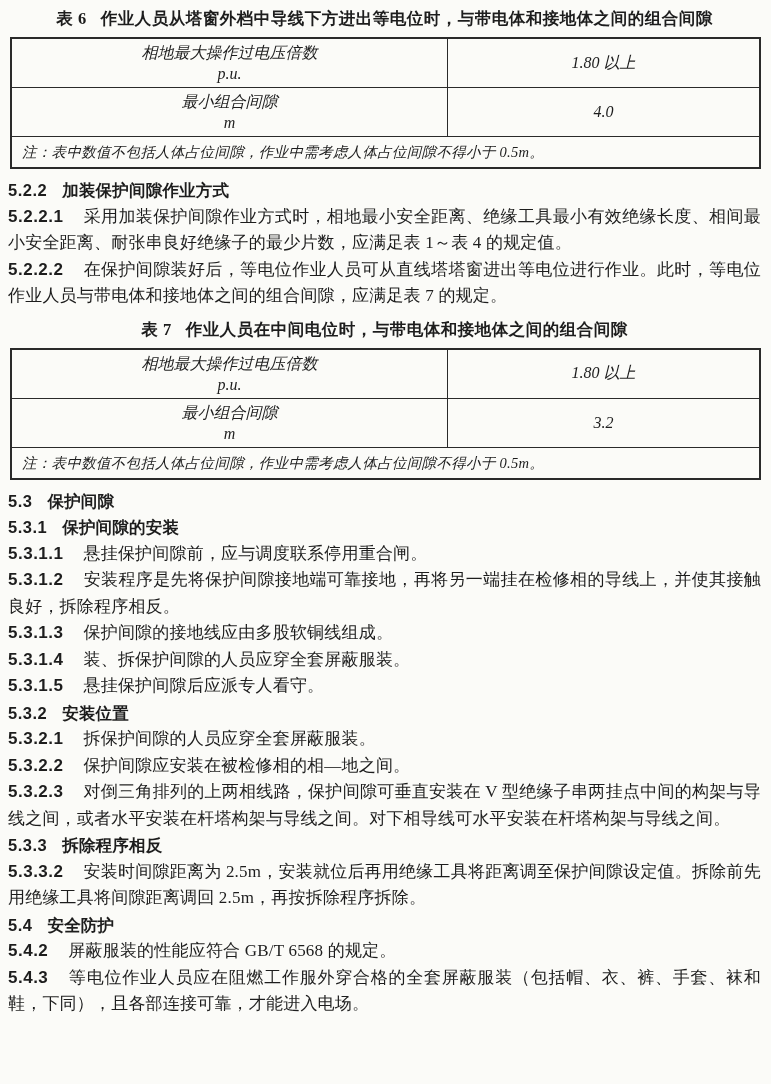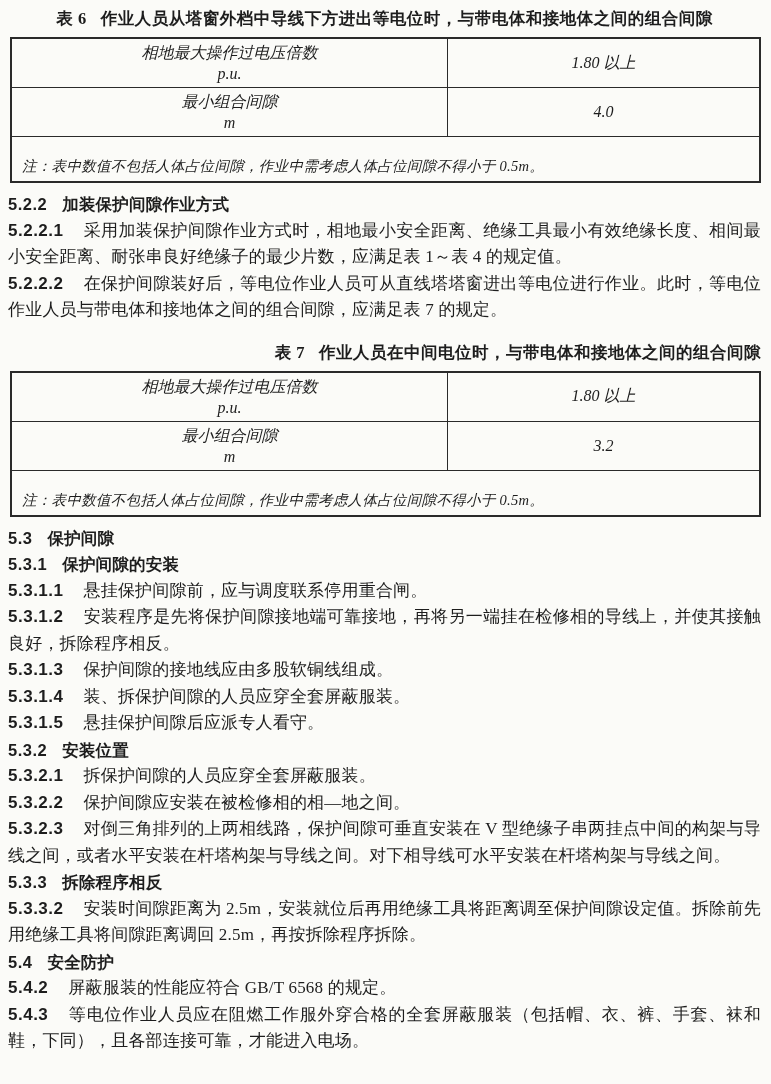--- a/index.html
+++ b/index.html
@@ -44,42 +44,42 @@
     text-align: center;
     vertical-align: middle;
     font-size: 16px;
     padding: 3px 4px;
   }
   .cell-line { line-height: 21px; }
   td.note-cell {
     font-size: 14.5px;
     line-height: 20px;
     text-align: left;
-    padding: 19px 4px 5px 10px;
+    padding: 5px 4px 5px 10px;
     letter-spacing: 0.3px;
   }
   .tbl-wrap { margin-bottom: 8px; font-style: italic; }
 
   
   p.h, p.b {
     margin: 0;
     font-size: 17px;
     line-height: 26.5px;
     text-align: justify;
     letter-spacing: 0.2px;
   }
   p.h { font-weight: 700; font-family: "Liberation Sans", "DejaVu Sans", sans-serif; font-size: 16.5px; }
   .num {
     font-weight: 700;
     font-family: "Liberation Sans", "DejaVu Sans", sans-serif;
     margin-right: 20px;
     letter-spacing: 0.5px;
   }
   p.h .num { margin-right: 15px; }
-  .pre-tbl7 { margin-top: 18px; text-align: right; }
+  .pre-tbl7 { margin-top: 9px; }
   .sec-gap { margin-top: 29px; }
 </style>
 </head>
 <body>
 
 <div class="page">
 
   <div class="tbl-title"><span>表 6</span><span class="cap-gap"></span><span>作业人员从塔窗外档中导线下方进出等电位时，与带电体和接地体之间的组合间隙</span></div>
 
   <div class="tbl-wrap">

